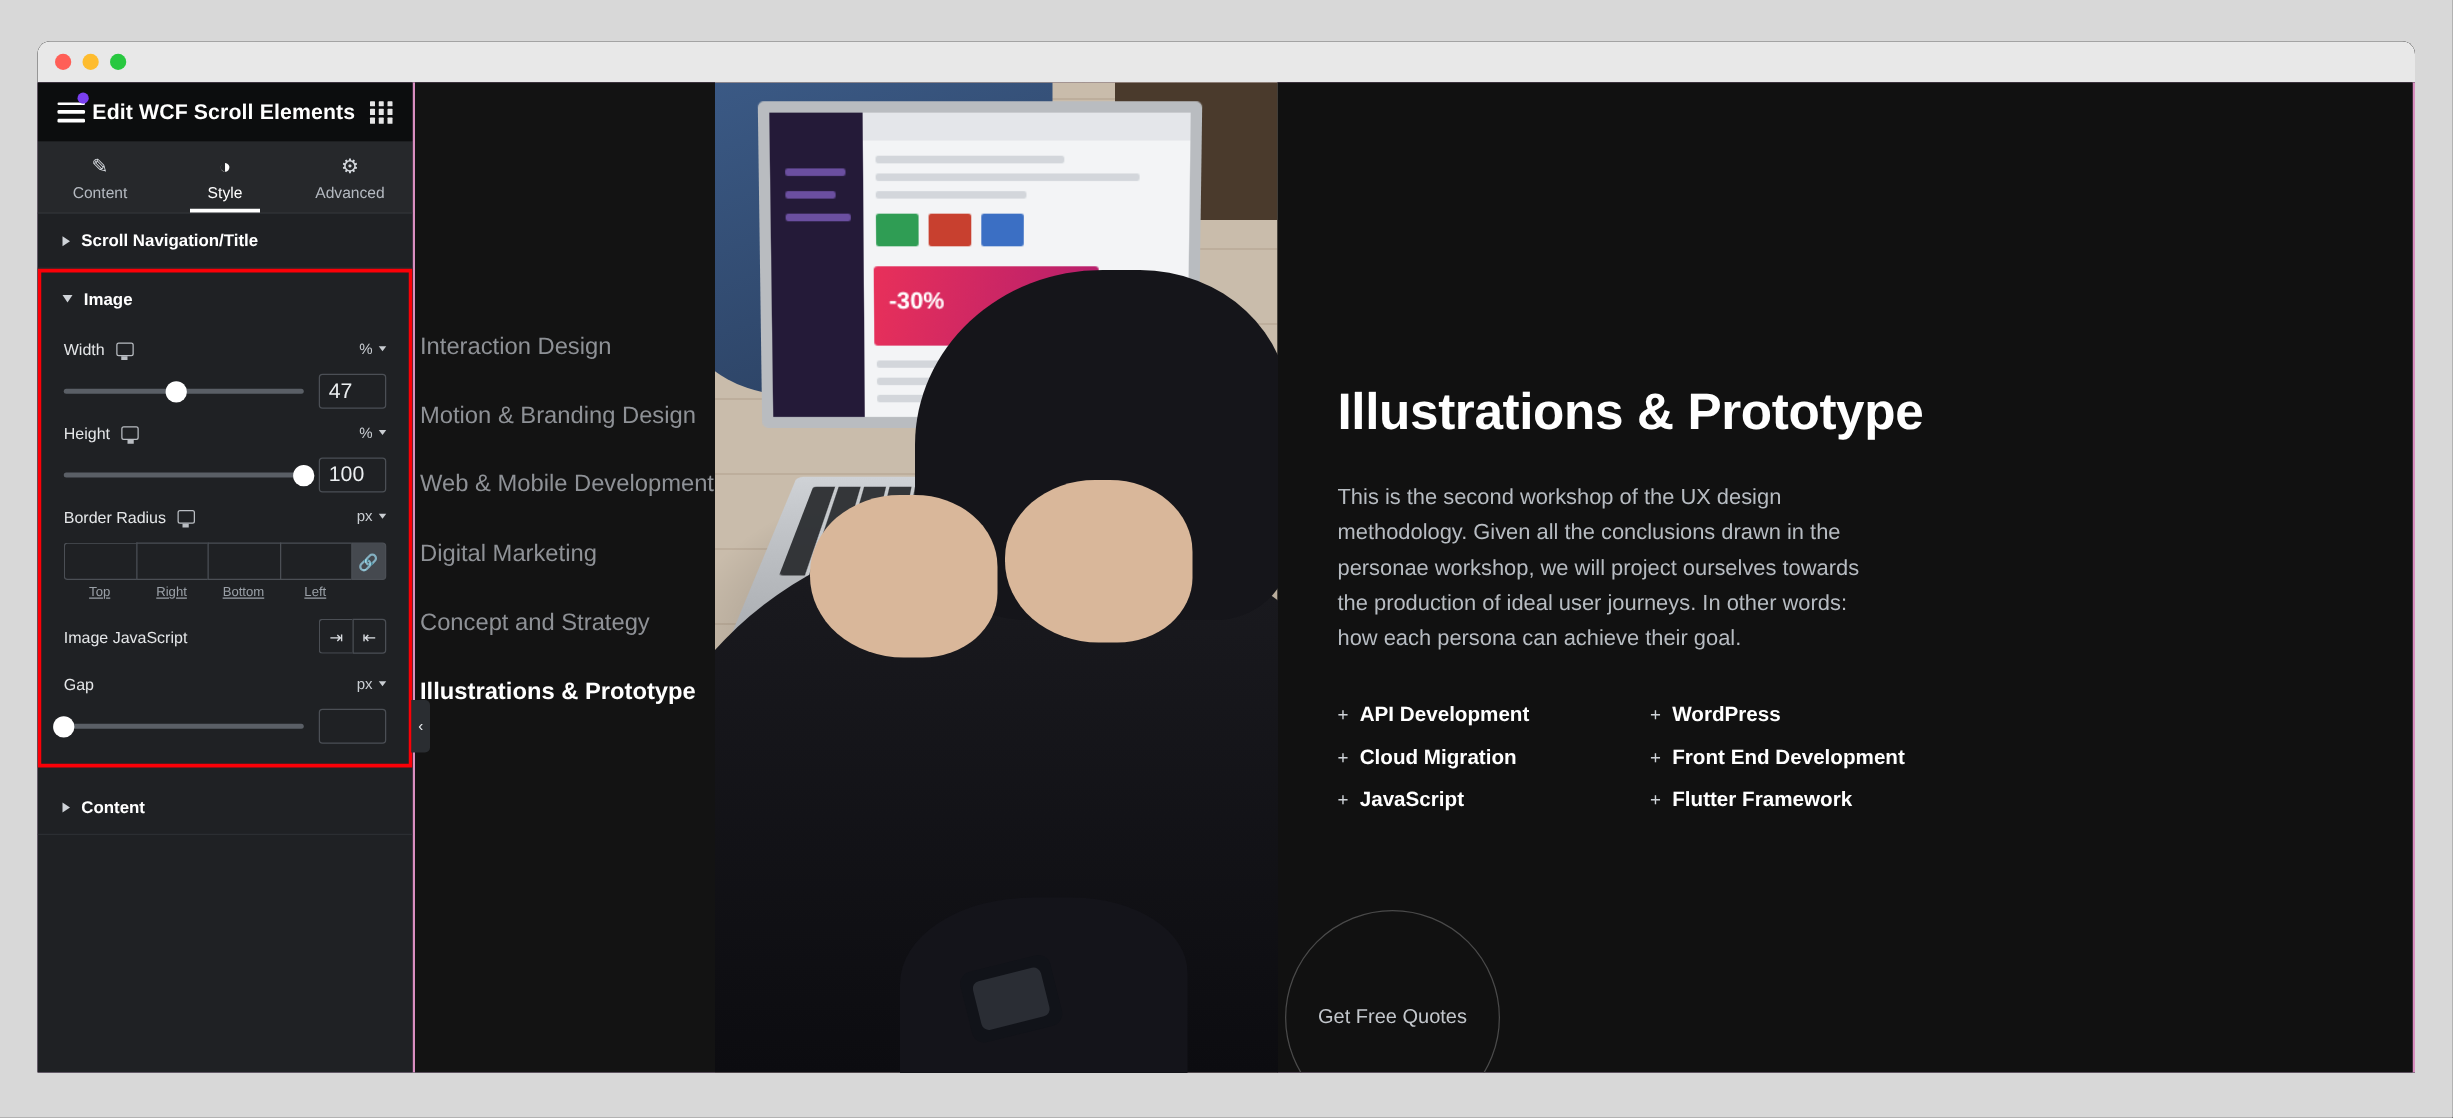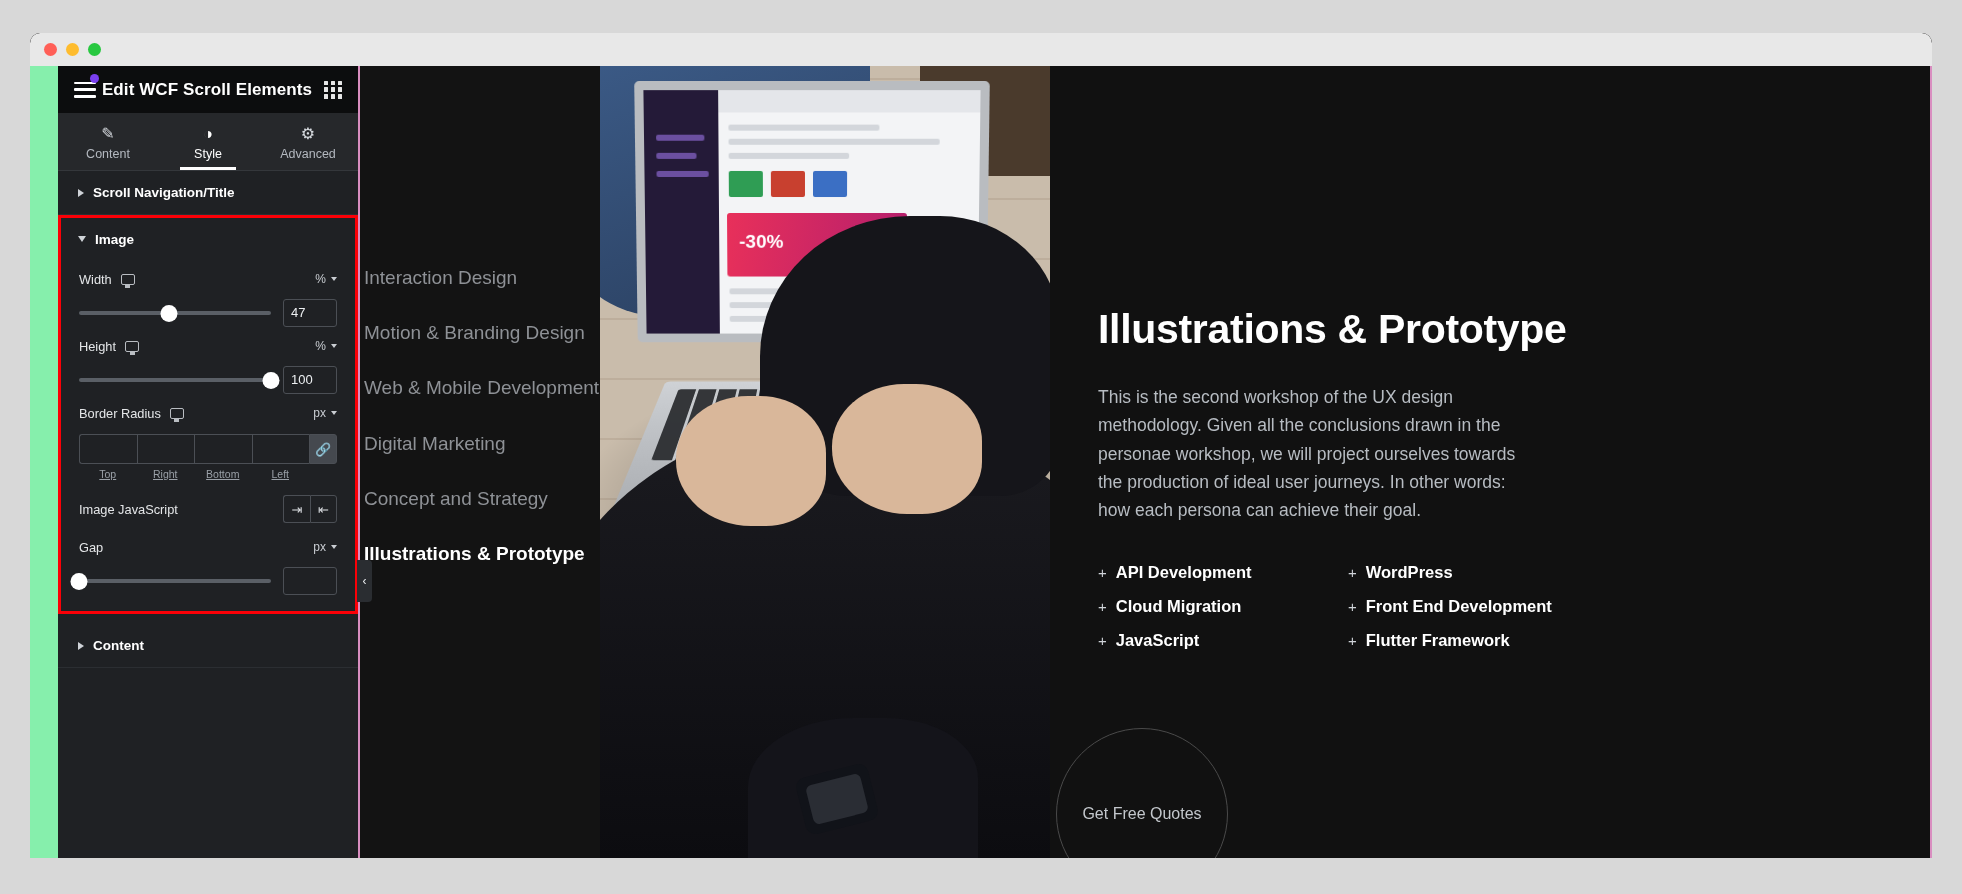--- a/index.html
+++ b/index.html
@@ -29,23 +29,22 @@
     padding-left: 14px; gap: 9px;
   }
   .dot { width: 13px; height: 13px; border-radius: 50%; display:block; }
   .dot.red { background: #ff5f57; }
   .dot.yellow { background: #febc2e; }
   .dot.green { background: #28c840; }
 
   .window-body {
     position: absolute; left: 0; top: 33px;
     width: 100%; height: calc(100% - 33px);
-    background: #86efac;
+    background: #f0abfc;
     display: flex;
-    padding-left: 28px;
   }
 
   
   .panel {
     position: relative;
     width: 300px; flex: 0 0 300px;
     background: #1f2124;
     display: flex; flex-direction: column;
     z-index: 5;
   }
@@ -139,21 +138,21 @@
   .slider { position: relative; flex: 1; height: 20px; display:flex; align-items:center; }
   .slider .track { width: 100%; height: 4px; background: #5a5f66; border-radius: 2px; }
   .slider .knob {
     position: absolute; width: 17px; height: 17px; border-radius: 50%;
     background: #ffffff; top: 1.5px; transform: translateX(-50%);
     cursor: pointer;
   }
   .num-input {
     width: 54px; height: 28px; background: #1f2124;
     border: 1px solid #4b4f55; border-radius: 3px;
-    color: #eceff1; font-size: 13px; text-align: left;
+    color: #eceff1; font-size: 17px; text-align: left;
     padding: 0 7px; line-height: 26px;
   }
 
   
   .dim-group { display: flex; padding: 0 18px; margin-top: 8px; }
   .dim-box {
     flex: 1; height: 30px; background: #1f2124;
     border: 1px solid #4b4f55; border-right: none;
     color: #eceff1; font-size: 12px;
   }

